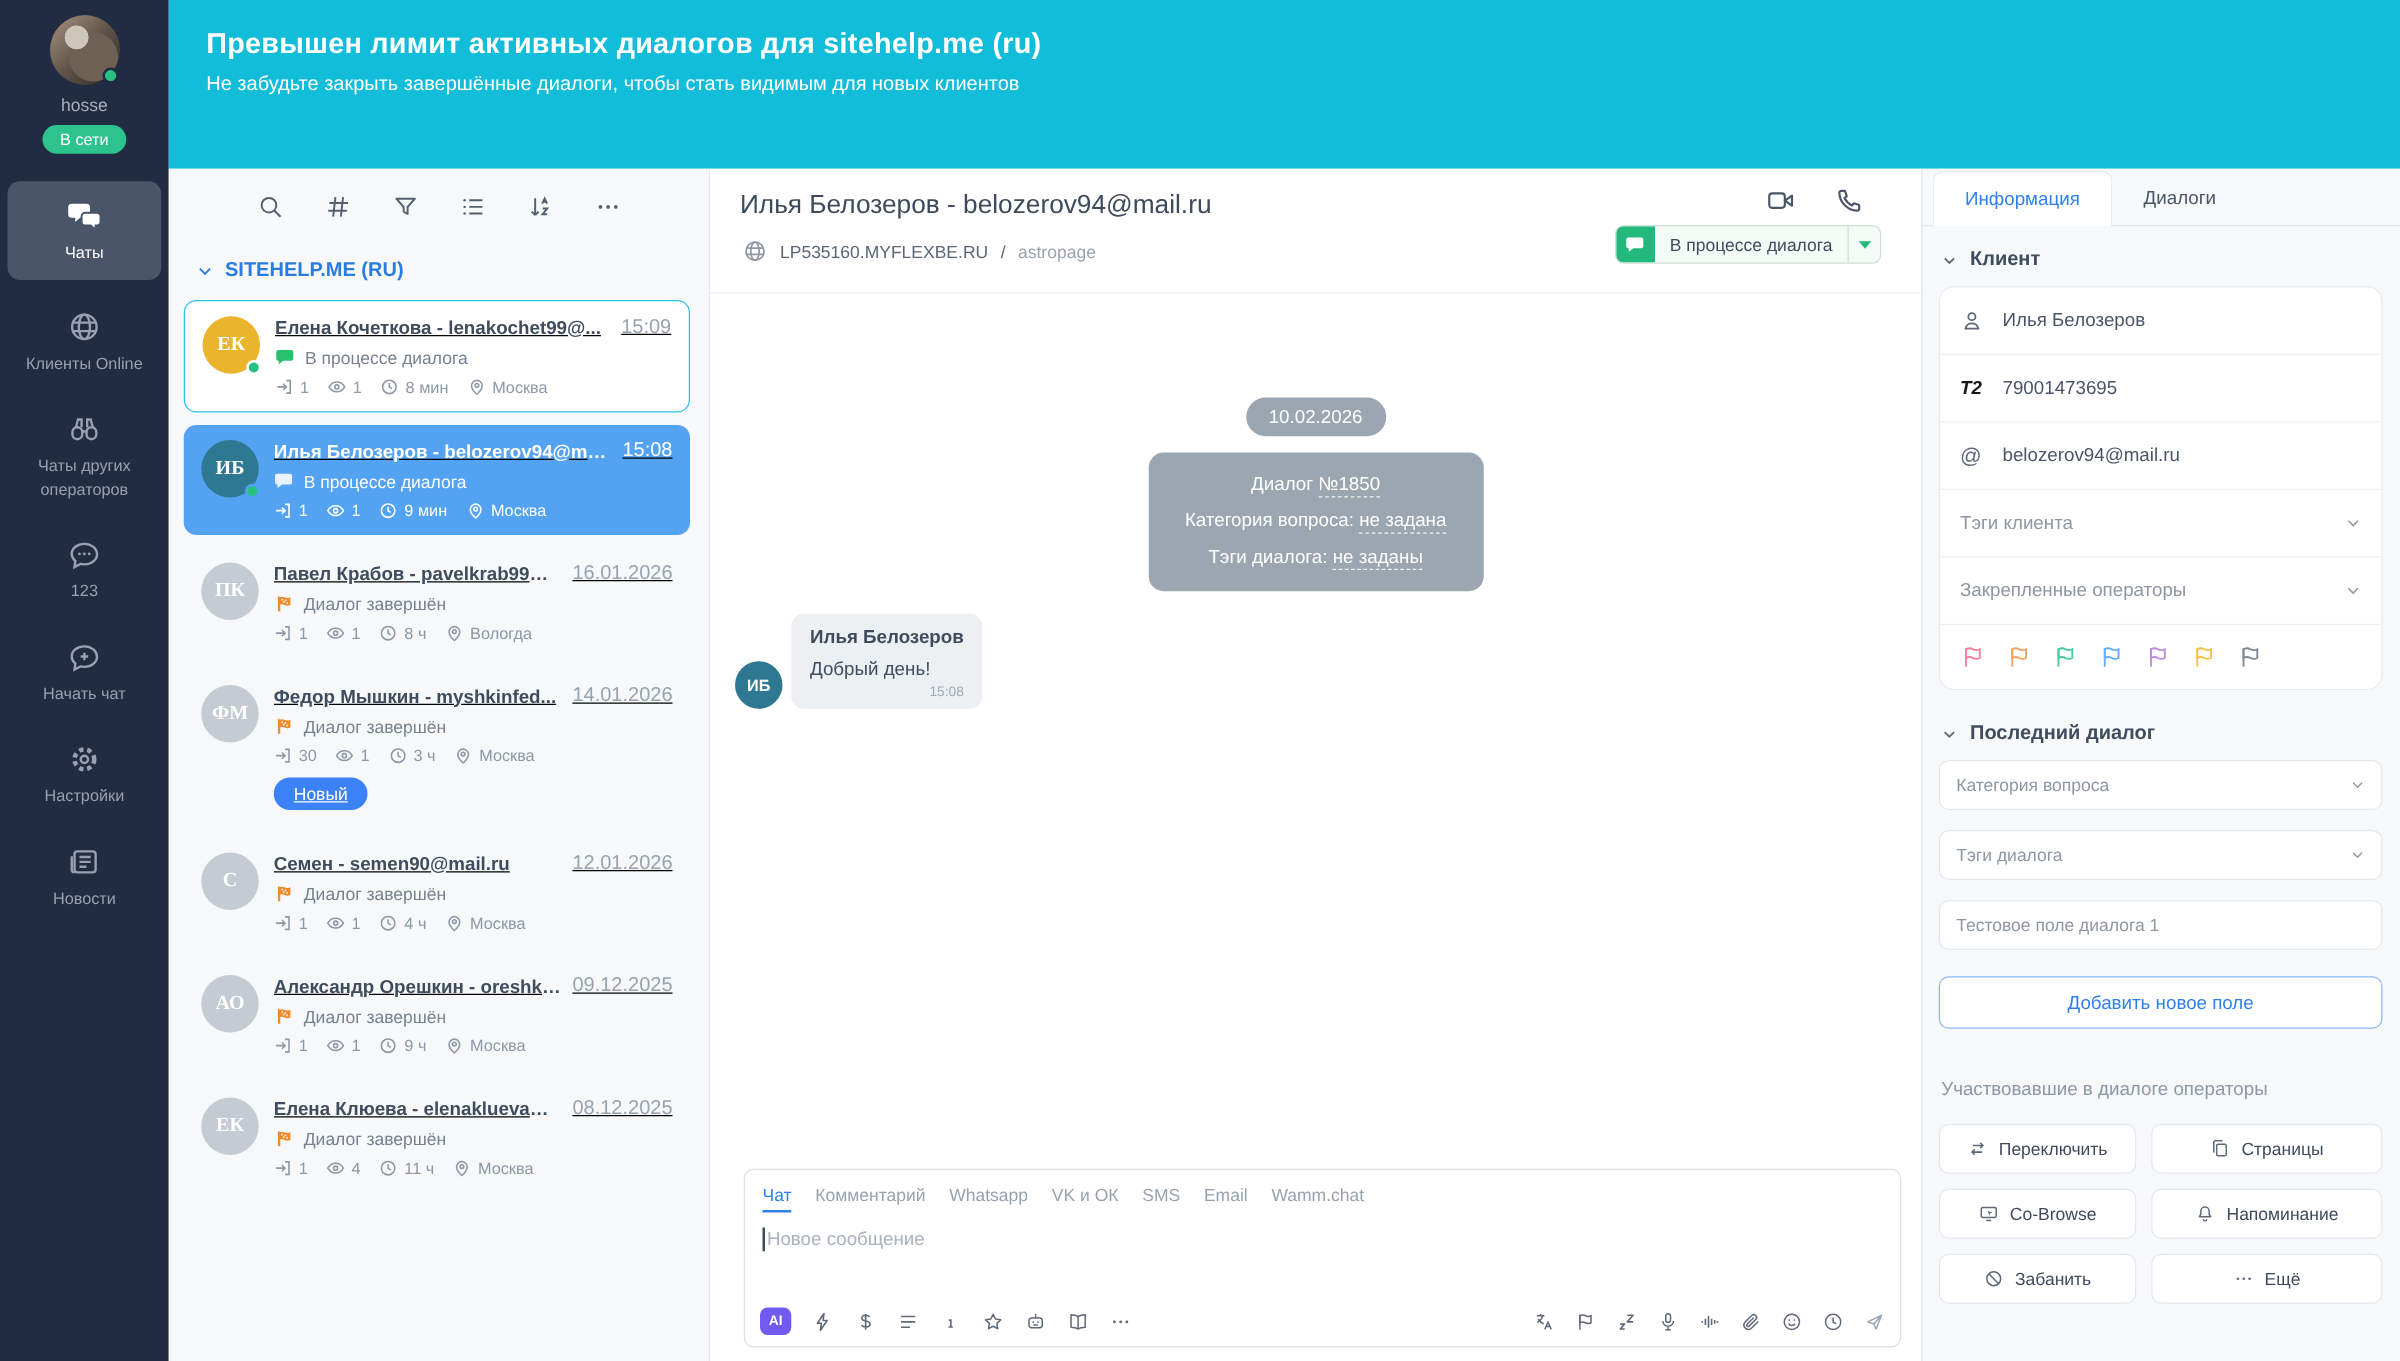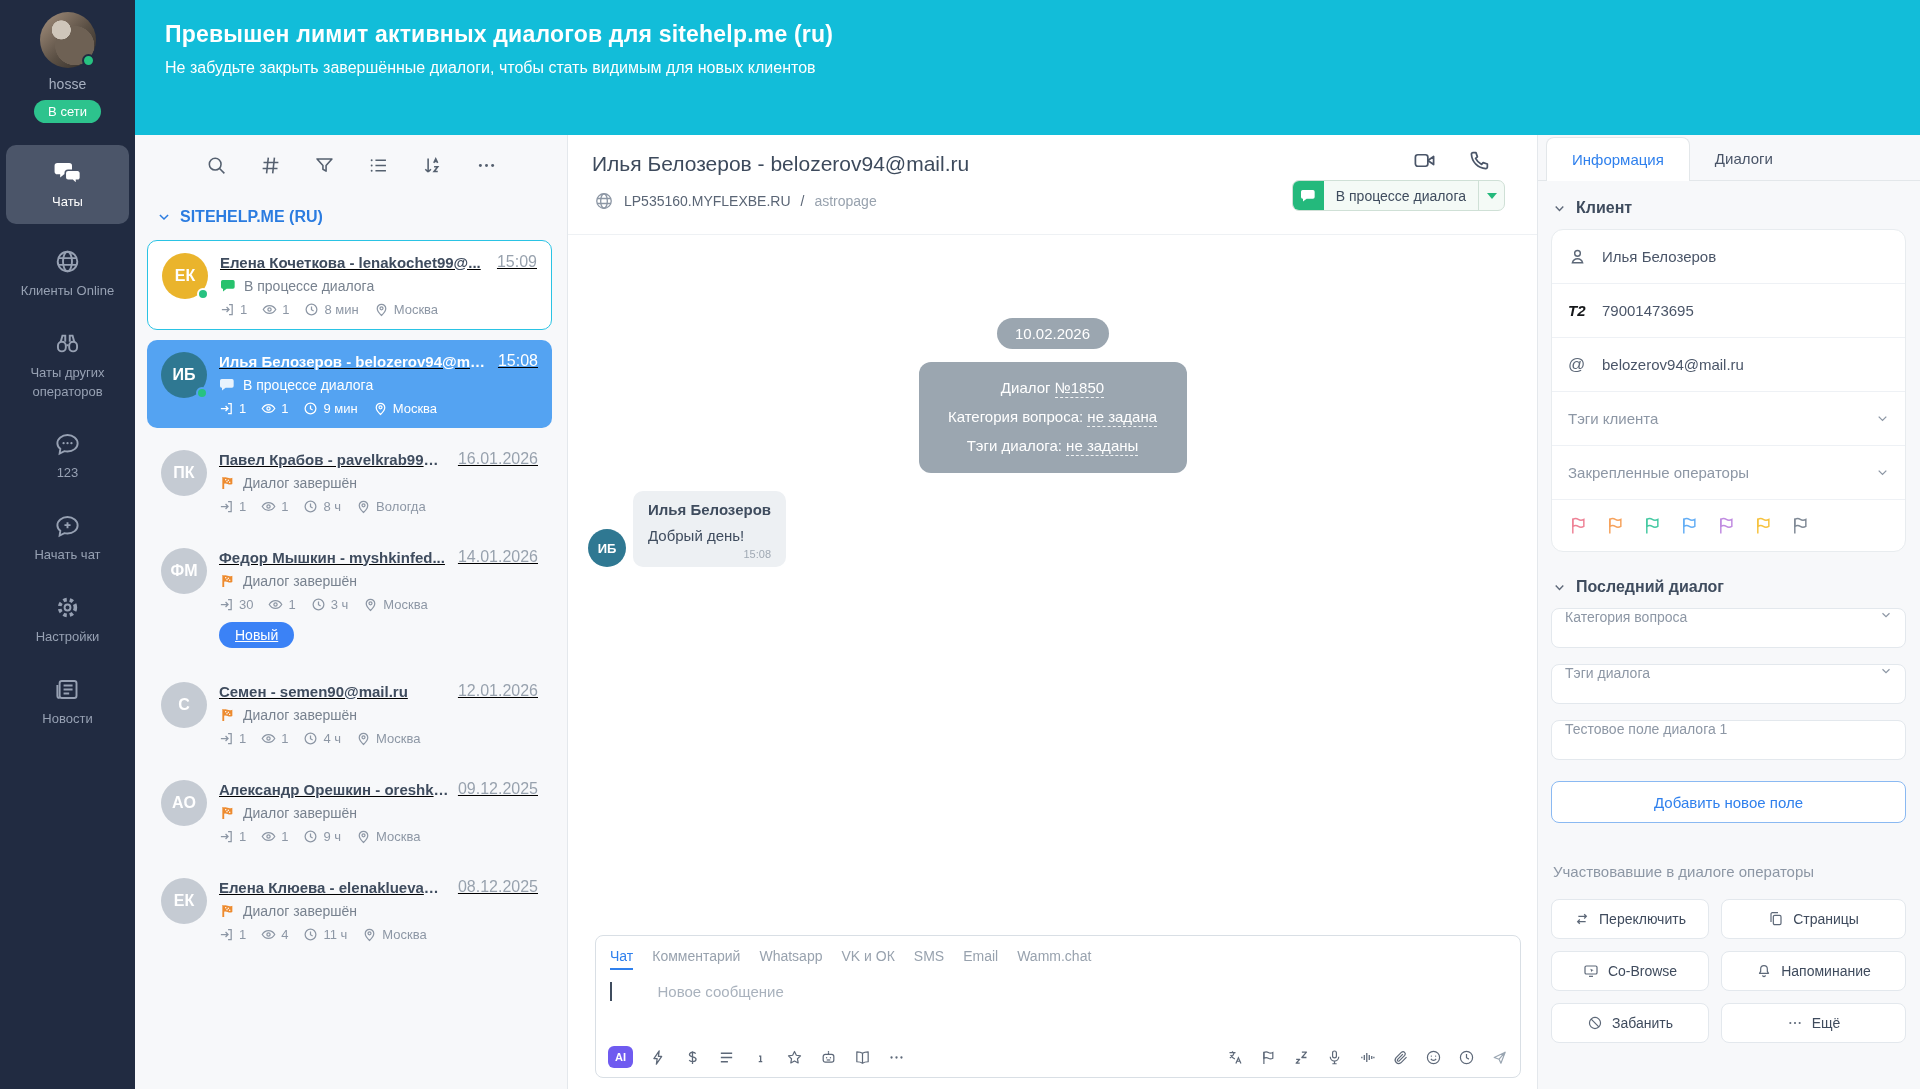--- a/index.html
+++ b/index.html
@@ -29,21 +29,21 @@
   
   .chat-list { position:absolute; left:135px; top:135px; width:433px; bottom:0; background:#f7f8fa; border-right:1px solid #e4e8ec; overflow:hidden; }
   .cl-toolbar { display:flex; justify-content:center; align-items:center; gap:33px; padding:20px 0 18px; color:#55606f; }
   .cl-toolbar svg { width:21px; height:21px; cursor:pointer; }
   .cl-group { display:flex; align-items:center; gap:9px; color:#2b7ce0; font-weight:700; font-size:16px; margin:14px 0 14px 22px; cursor:pointer; }
   .cl-group svg { width:14px; height:14px; }
 
   .chat-item { position:relative; margin:0 15px 10px 12px; border-radius:10px; padding:12px 14px 12px 14px; display:flex; cursor:pointer; }
   .chat-item.outlined { background:#fff; border:1.5px solid #2ac3e4; }
   .chat-item.selected { background:#54a3f2; }
-  .ci-avatar { position:relative; flex:0 0 46px; width:46px; height:46px; border-radius:50%; color:#fff; font-size:16px; font-weight:700; display:flex; align-items:center; justify-content:center; margin-right:12px; }
+  .ci-avatar { position:relative; flex:0 0 46px; width:46px; height:46px; border-radius:50%; color:#fff; font-size:16px; font-weight:700; display:flex; align-items:center; justify-content:center; margin-right:12px;font-family:Liberation Serif, serif; }
   .av-yellow { background:#eab42c; }
   .av-teal { background:#2f7892; }
   .av-gray { background:#c5cbd3; }
   .ci-avatar .odot { position:absolute; right:-1px; bottom:-1px; width:12px; height:12px; border-radius:50%; background:#27c281; }
   .chat-item.outlined .odot { border:2px solid #fff; }
   .chat-item.selected .odot { border:2px solid #54a3f2; }
   .ci-body { flex:1; min-width:0; }
   .ci-top { display:flex; align-items:center;text-decoration:underline; }
   .ci-name { flex:1; min-width:0; font-size:15px; font-weight:600; color:#3f4c5e; white-space:nowrap; overflow:hidden; text-overflow:ellipsis; }
   .ci-time { font-size:16px; color:#98a2ae; margin-left:8px; }
@@ -85,21 +85,21 @@
   .msg-bubble { background:#edf0f3; border-radius:10px; padding:10px 15px 7px; min-width:140px; }
   .msg-author { font-size:15px; font-weight:600; color:#3f4c5e; }
   .msg-text { font-size:15px; color:#3f4c5e; margin-top:9px; }
   .msg-time { font-size:11px; color:#a0a9b4; text-align:right; margin-top:4px; }
 
   
   .composer { position:absolute; left:27px; right:16px; bottom:11px; height:143px; border:1px solid #d9dfe5; border-radius:8px; background:#fff; padding:12px 14px 10px; }
   .cmp-tabs { display:flex; gap:19px; font-size:14px; color:#98a2ae; }
   .cmp-tab { cursor:pointer; padding-bottom:4px; }
   .cmp-tab.active { color:#2f80ed; border-bottom:2px solid #2f80ed; }
-  .cmp-input { display:flex; align-items:center; margin-top:12px; font-size:15px; color:#a9b2bd;gap:44px; }
+  .cmp-input { display:flex; align-items:center; margin-top:12px; font-size:15px; color:#a9b2bd; }
   .caret-bar { width:1.5px; height:19px; background:#3f4c5e; margin-right:2px; }
   .cmp-toolbar { position:absolute; left:12px; right:12px; bottom:9px; display:flex; align-items:center; }
   .ct-left { display:flex; align-items:center; gap:17px; color:#5d6878; }
   .ct-right { margin-left:auto; display:flex; align-items:center; gap:16px; color:#5d6878; }
   .cmp-toolbar svg { width:17px; height:17px; cursor:pointer; }
   .ai-badge { background:#6f5bf0; color:#fff; font-size:11px; font-weight:700; padding:5px 7px; border-radius:6px; cursor:pointer; }
   .send-ic { color:#9aa6b2; }
 
   
   .info { position:absolute; right:0; top:135px; width:383px; bottom:0; background:#f7f8fa; border-left:1px solid #e4e8ec; }
@@ -114,21 +114,21 @@
   .cc-row:last-child { border-bottom:none; }
   .cc-ic { width:34px; color:#5d6878; display:flex; align-items:center; }
   .cc-ic svg { width:19px; height:19px; }
   .t2-logo { font-weight:800; font-size:15px; color:#15171a; font-style:italic; }
   .at-glyph { font-size:17px; }
   .cc-row.muted { color:#8d97a5; }
   .cc-row .chev { margin-left:auto; color:#8d97a5; }
   .cc-row .chev svg { width:13px; height:13px; }
   .flags-row { display:flex; gap:16px; padding:15px 16px; }
   .flags-row svg { width:21px; height:21px; cursor:pointer; }
-  .ip-field { display:flex; align-items:flex-start; height:40px; background:#fff; border:1px solid #e3e8ed; border-radius:8px; padding:0 13px; font-size:14px; color:#8d97a5; margin-bottom:16px; cursor:pointer; }
+  .ip-field { display:flex; align-items:center; height:40px; background:#fff; border:1px solid #e3e8ed; border-radius:8px; padding:0 13px; font-size:14px; color:#8d97a5; margin-bottom:16px; cursor:pointer; }
   .ip-field .chev { margin-left:auto; color:#8d97a5; }
   .ip-field .chev svg { width:12px; height:12px; }
   .last-dialog { margin-top:26px; }
   .add-field-btn { width:100%; height:42px; margin-top:5px; background:#fff; border:1px solid #8ab9f2; border-radius:8px; color:#2f80ed; font-size:15px; font-family:inherit; cursor:pointer; }
   .participants { font-size:15px; color:#8d97a5; margin:40px 0 0 2px; }
   .actions-grid { display:grid; grid-template-columns:158px 1fr; gap:12px; margin-top:19px; }
   .action-btn { height:40px; background:#fff; border:1px solid #e3e8ed; border-radius:8px; display:flex; align-items:center; justify-content:center; gap:9px; font-size:14px; color:#3f4b5d; font-family:inherit; cursor:pointer; }
   .action-btn svg { width:16px; height:16px; color:#5d6878; }
 </style>
 </head>

